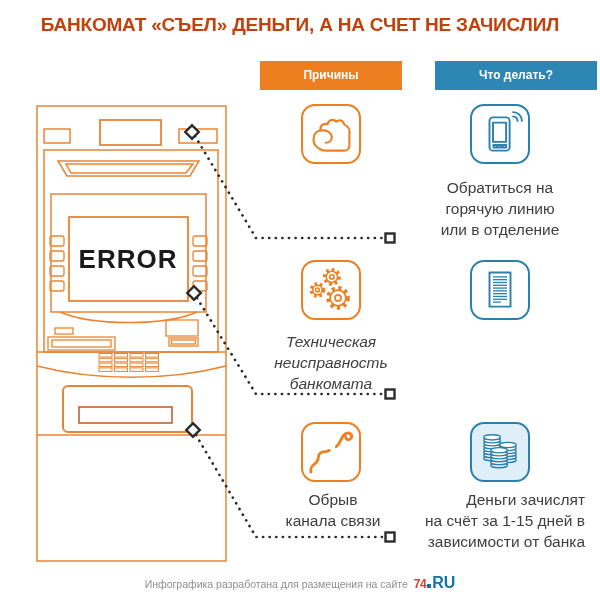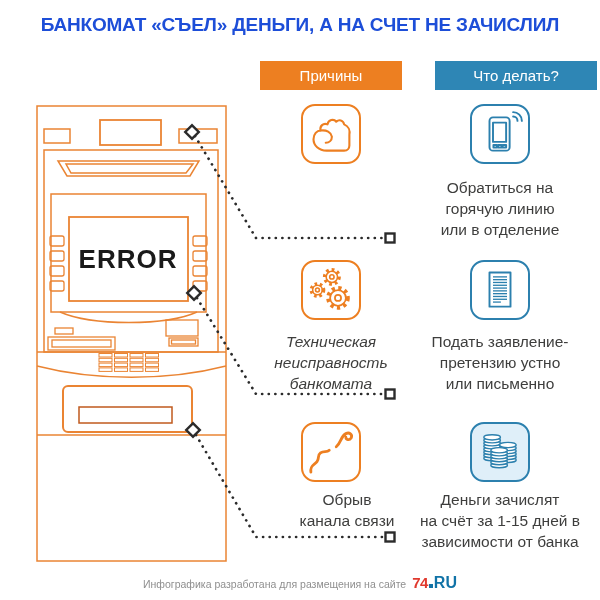--- a/index.html
+++ b/index.html
@@ -1,36 +1,36 @@
 <!DOCTYPE html>
 <html><head>
 <meta charset="utf-8">
 <style>
   html,body{margin:0;padding:0;}
   .page{position:relative;width:600px;height:600px;background:#ffffff;overflow:hidden;
         font-family:"Liberation Sans", sans-serif;}
   .title{position:absolute;left:0;top:14px;width:600px;margin:0;text-align:center;
-         font-size:19px;font-weight:bold;letter-spacing:-0.2px;color:#1d4ed8;}
+         font-size:19px;font-weight:bold;letter-spacing:-0.2px;color:#c2410c;}
   .badge{position:absolute;top:61px;height:29px;line-height:29px;text-align:center;
-         color:#ffffff;font-size:15px;font-weight:normal;}
+         color:#ffffff;font-size:12px;font-weight:bold;}
   .badge.orange{left:260px;width:142px;background:#ED7F21;}
   .badge.blue{left:435px;width:162px;background:#2E86B5;}
   .layer{position:absolute;left:0;top:0;width:600px;height:600px;z-index:1;}
   .ibox{position:absolute;width:60px;height:60px;box-sizing:border-box;border-radius:14px;
         background:#ffffff;z-index:2;}
   .ibox.orange{border:2.5px solid #ED7F21;}
   .ibox.blue{border:2.5px solid #2C80AE;}
   .ibox.tint{background:#DFEFF9;}
   .ibox svg{width:100%;height:100%;display:block;}
   .label{position:absolute;width:190px;text-align:center;font-size:15.5px;line-height:21px;
          color:#3E3E3D;white-space:pre-line;z-index:2;}
   .footer{position:absolute;left:0;top:574px;width:600px;display:flex;align-items:baseline;
           justify-content:center;gap:6px;font-size:10.5px;color:#8F8F8F;z-index:2;}
   .logo{display:inline-flex;align-items:baseline;}
-  .logo-num{color:#E0392E;font-weight:bold;font-size:15px;letter-spacing:-0.5px;}
+  .logo-num{color:#E0392E;font-weight:bold;font-size:12px;letter-spacing:-0.5px;}
   .logo-dot{width:4px;height:4px;background:#1173A7;display:inline-block;margin:0 1px;}
   .logo-tld{color:#1173A7;font-weight:bold;font-size:16px;}
 </style>
 </head>
 <body>
 
 <div class="page">
 
   <h1 class="title">БАНКОМАТ «СЪЕЛ» ДЕНЬГИ, А НА СЧЕТ НЕ ЗАЧИСЛИЛ</h1>
 
@@ -150,21 +150,21 @@
 банкомата</div>
 
   <div class="ibox orange" style="left:301px;top:422px;">
     <svg viewBox="0 0 64 64">
       <g fill="none" stroke="#ED7F21" stroke-width="3.2" stroke-linecap="round" stroke-linejoin="round">
         <path d="M9,55 C8,47 13,47 16,43 C19,39 16,36 20,33 C24,30 27,33 30,30"></path>
         <path d="M38,26 C44,21 43,14 49,11 C53,9 57,12 55,16 C53,19 49,18 49,15"></path>
       </g>
     </svg>
   </div>
-  <div class="label" style="left:252px;top:489px;">Обрыв
+  <div class="label" style="left:238px;top:489px;">Обрыв
 канала связи</div>
 
   <div class="ibox blue" style="left:470px;top:104px;">
     <svg viewBox="0 0 64 64">
       <g fill="none" stroke="#2C80AE" stroke-width="2.2" stroke-linejoin="round">
         <rect x="20" y="13" width="23" height="38" rx="4"></rect>
         <rect x="24" y="19" width="15" height="22"></rect>
         <rect x="24.5" y="44.5" width="4" height="3"></rect>
         <rect x="29.8" y="44.5" width="4" height="3"></rect>
         <rect x="35" y="44.5" width="4" height="3"></rect>
@@ -189,23 +189,20 @@
             <path d="M24,29.8 H40"></path>
             <path d="M24,33 H40"></path>
           <path d="M24,36.2 H40"></path>
             <path d="M24,39.4 H40"></path>
             <path d="M24,42.6 H40"></path>
           <path d="M24,45.8 H33"></path>
         </g>
       </g>
     </svg>
   </div>
-  <div class="label" style="left:405px;top:331px;">Подать заявление-
-претензию устно
-или письменно</div>
 
   <div class="ibox blue tint" style="left:470px;top:422px;">
     <svg viewBox="0 0 64 64">
       <g fill="#ffffff" stroke="#2C80AE" stroke-width="1.6">
         <ellipse cx="23" cy="39" rx="9.5" ry="3"></ellipse>
           <ellipse cx="23" cy="35.6" rx="9.5" ry="3"></ellipse>
         <ellipse cx="23" cy="32.2" rx="9.5" ry="3"></ellipse>
           <ellipse cx="23" cy="28.8" rx="9.5" ry="3"></ellipse>
         <ellipse cx="23" cy="25.4" rx="9.5" ry="3"></ellipse>
           <ellipse cx="23" cy="22" rx="9.5" ry="3"></ellipse>
@@ -219,21 +216,21 @@
           <ellipse cx="41" cy="24" rx="9.5" ry="3"></ellipse>
         <ellipse cx="31" cy="47" rx="9.5" ry="3"></ellipse>
           <ellipse cx="31" cy="43.6" rx="9.5" ry="3"></ellipse>
         <ellipse cx="31" cy="40.2" rx="9.5" ry="3"></ellipse>
           <ellipse cx="31" cy="36.8" rx="9.5" ry="3"></ellipse>
         <ellipse cx="31" cy="33.4" rx="9.5" ry="3"></ellipse>
           <ellipse cx="31" cy="30" rx="9.5" ry="3"></ellipse>
       </g>
     </svg>
   </div>
-  <div class="label" style="left:405px;top:489px;">Деньги зачислят
+  <div class="label" style="left:395px;top:489px;text-align:right;">Деньги зачислят
 на счёт за 1-15 дней в
 зависимости от банка</div>
 
   <div class="footer">
     <span>Инфографика разработана для размещения на сайте</span>
     <span class="logo">
         <span class="logo-num">74</span>
         <span class="logo-dot"></span>
         <span class="logo-tld">RU</span>
       </span>

